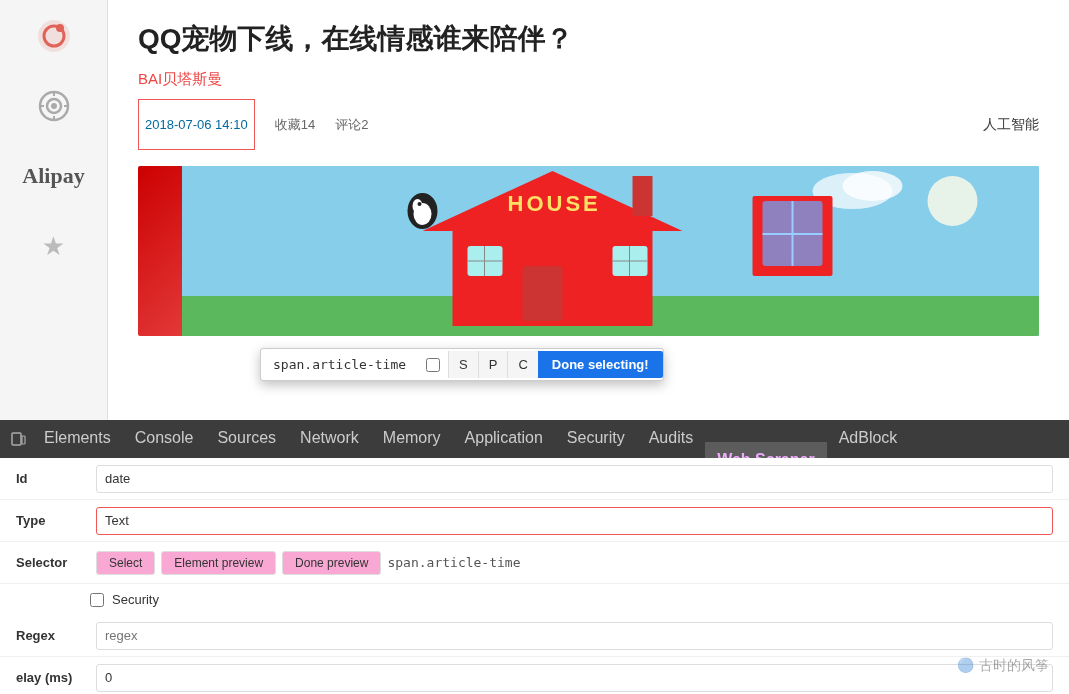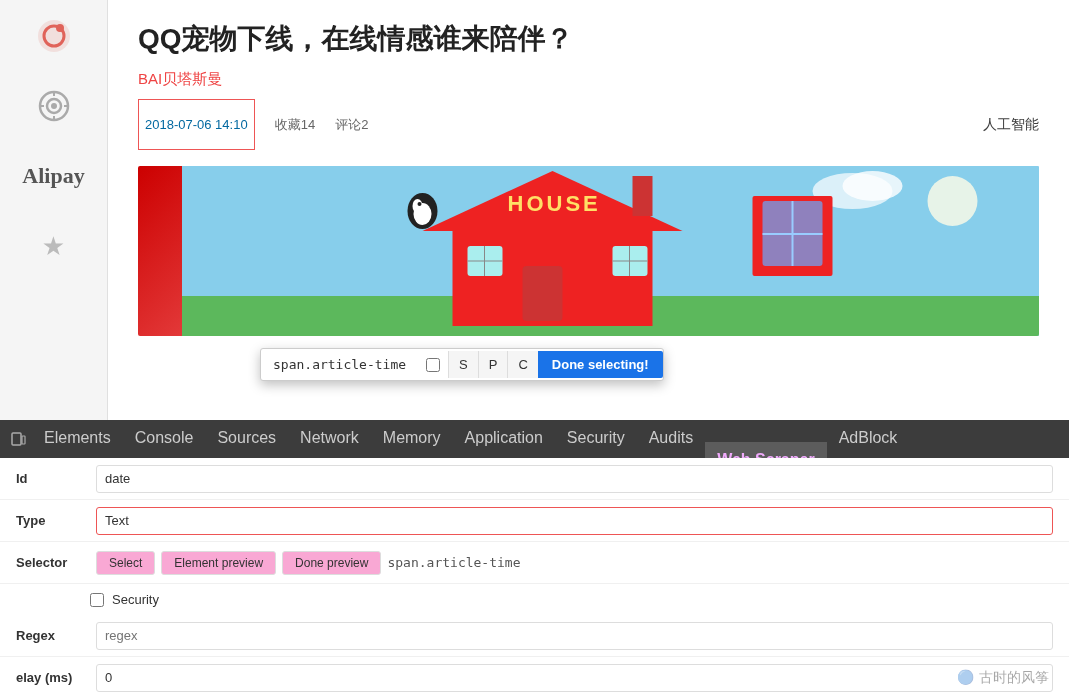--- a/index.html
+++ b/index.html
@@ -227,21 +227,21 @@
     .ws-checkbox-row input[type=checkbox] {
       width: 14px; height: 14px;
     }
     .ws-checkbox-label {
       font-size: 13px;
       color: #333;
     }
 
     .watermark {
       position: absolute;
-      bottom: 12px;
+      bottom: 24px;
       right: 20px;
       font-size: 14px;
       color: rgba(0,0,0,0.35);
     }
 
     .house-svg-container {
       width: 100%; height: 100%;
       position: absolute; top: 0; left: 0;
       background: linear-gradient(to bottom, #87ceeb 0%, #aaddff 60%, #5cb85c 85%, #5cb85c 100%);
       overflow: hidden;

